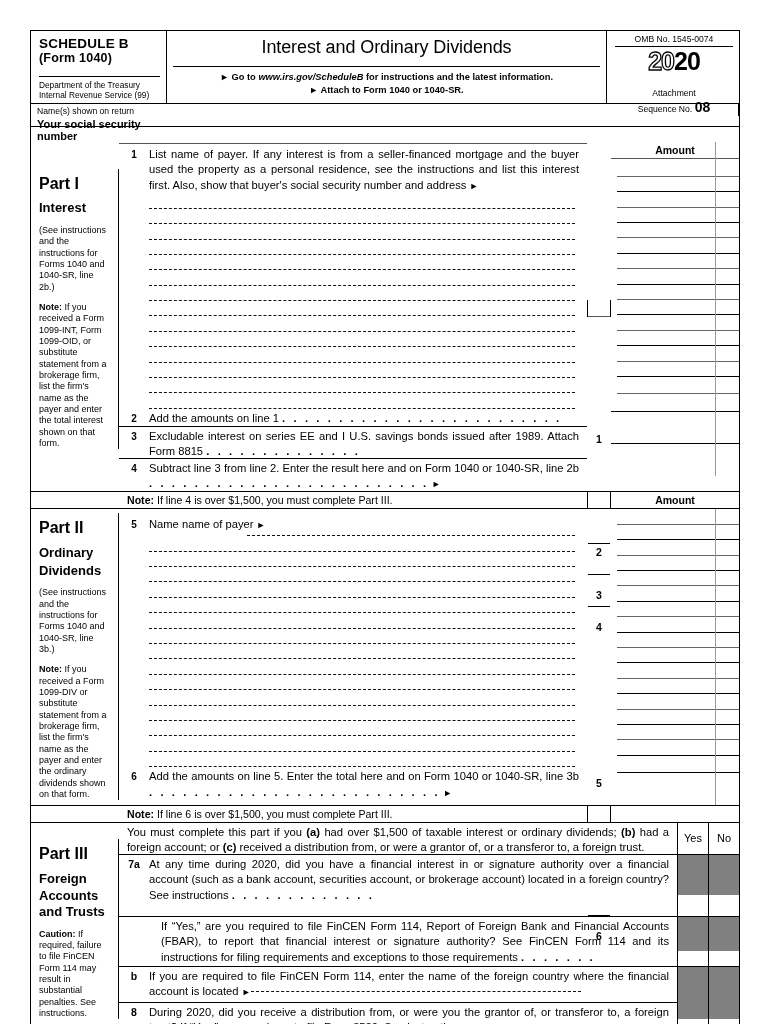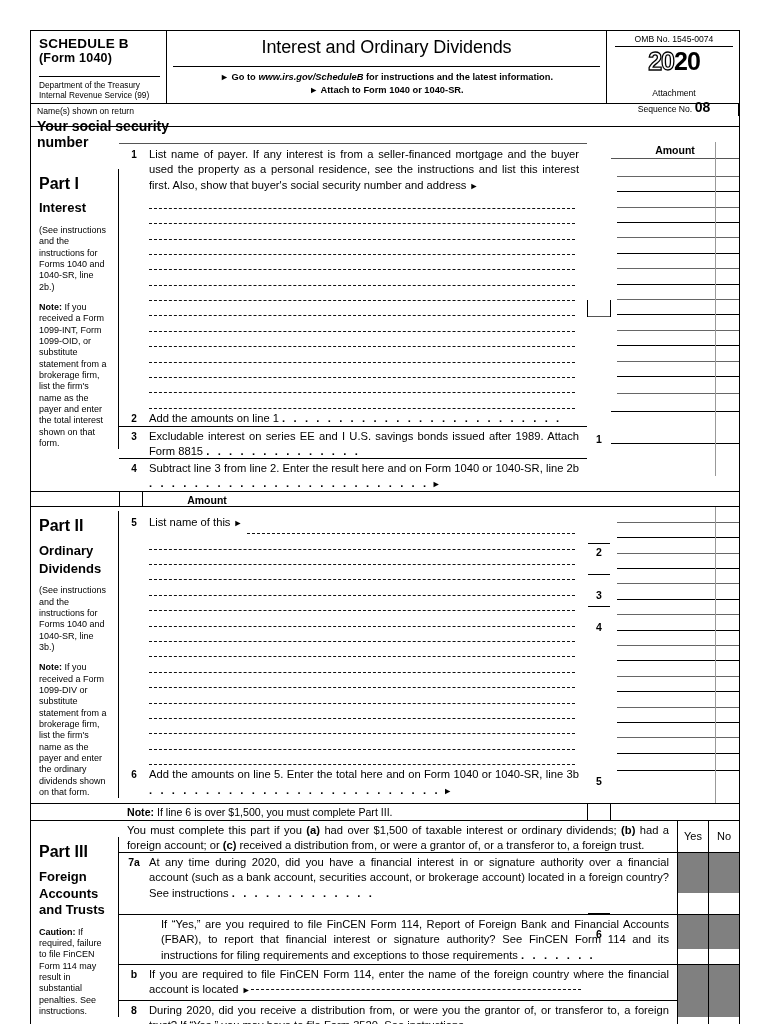--- a/index.html
+++ b/index.html
@@ -72,21 +72,21 @@
   .year .outline {
     color: #fff;
     -webkit-text-stroke: 1.3px #000;
   }
   .attach { font-size: 8.6px; line-height: 1.25; margin-top: 14px; }
   .attach .seqno { font-size: 14px; font-weight: bold; }
 
   
   .namerow { display: flex; height: 23px; border-top: 1.6px solid #000; flex-direction: column; }
   .namerow .n-left { flex: 1 1 auto; border-right: 1.2px solid #000; padding: 2px 0 0 6px; font-size: 8.6px; }
-  .namerow .n-right { width: 152px; flex: none; padding: 2px 0 0 6px; font-size: 14px; font-weight: bold; }
+  .namerow .n-right { width: 152px; flex: none; padding: 2px 0 0 6px; font-size: 11px; font-weight: bold; }
 
   
   .sect { display: flex; border-top: 1.6px solid #000; align-items: center; }
   .col-part  { width: 88px; flex: none; border-right: 1.6px solid #000; padding: 0; position: relative; }
   .col-body  { flex: 1 1 auto; position: relative; }
   .col-num   { width: 24px; flex: none; border-left: 1.2px solid #000; border-right: 1.6px solid #000; position: relative; }
   .col-amt   { width: 128px; flex: none; position: relative; }
 
   .part-h { font-size: 16px; font-weight: bold; line-height: 1.18; padding: 6px 0 0 8px; }
   .part-sub { font-size: 13px; font-weight: bold; line-height: 1.2; padding: 7px 0 0 8px; }
@@ -304,20 +304,24 @@
           <div class="amtrow alt" style="height:17px;"></div>
           <div style="height:18px;border-bottom:1.6px solid #000;"></div>
           <div style="height:32px;border-bottom:1.6px solid #000;"></div>
           <div style="height:32px;"></div>
         </div>
       </div>
     </div>
 
     <div class="notebar">
       <div class="nb-l"></div>
+      <div class="nb-b">
+        <b>Note:</b>
+        <span>If line 4 is over $1,500, you must complete Part III.</span>
+      </div>
       <div class="nb-n"></div>
       <div class="nb-a">Amount</div>
     </div>
 
     <div class="sect">
 
       <div class="col-part">
         <div class="part-h">Part II</div>
         <div class="part-sub">Ordinary</div>
         <div class="part-sub" style="padding-top:2px;">Dividends</div>
@@ -325,21 +329,21 @@
         <div class="part-note">
           <b>Note:</b>
           <span>If you received a Form 1099-DIV or substitute statement from a brokerage firm, list the firm's name as the payer and enter the ordinary dividends shown on that form.</span>
         </div>
       </div>
 
       <div class="col-body">
         <div class="lineitem" style="padding-top:3px;">
           <div class="ln-no">5</div>
           <div class="ln-tx">
-            <span>List name of this</span> <span class="arw">►</span>
+            <span>Name name of payer</span> <span class="arw">►</span>
           </div>
         </div>
 
         <div>
           <div class="dotrow first" style="margin-top:-12px;"></div>
           <div class="dotrow"></div>
           <div class="dotrow"></div>
           <div class="dotrow"></div>
           <div class="dotrow"></div>
           <div class="dotrow"></div>

